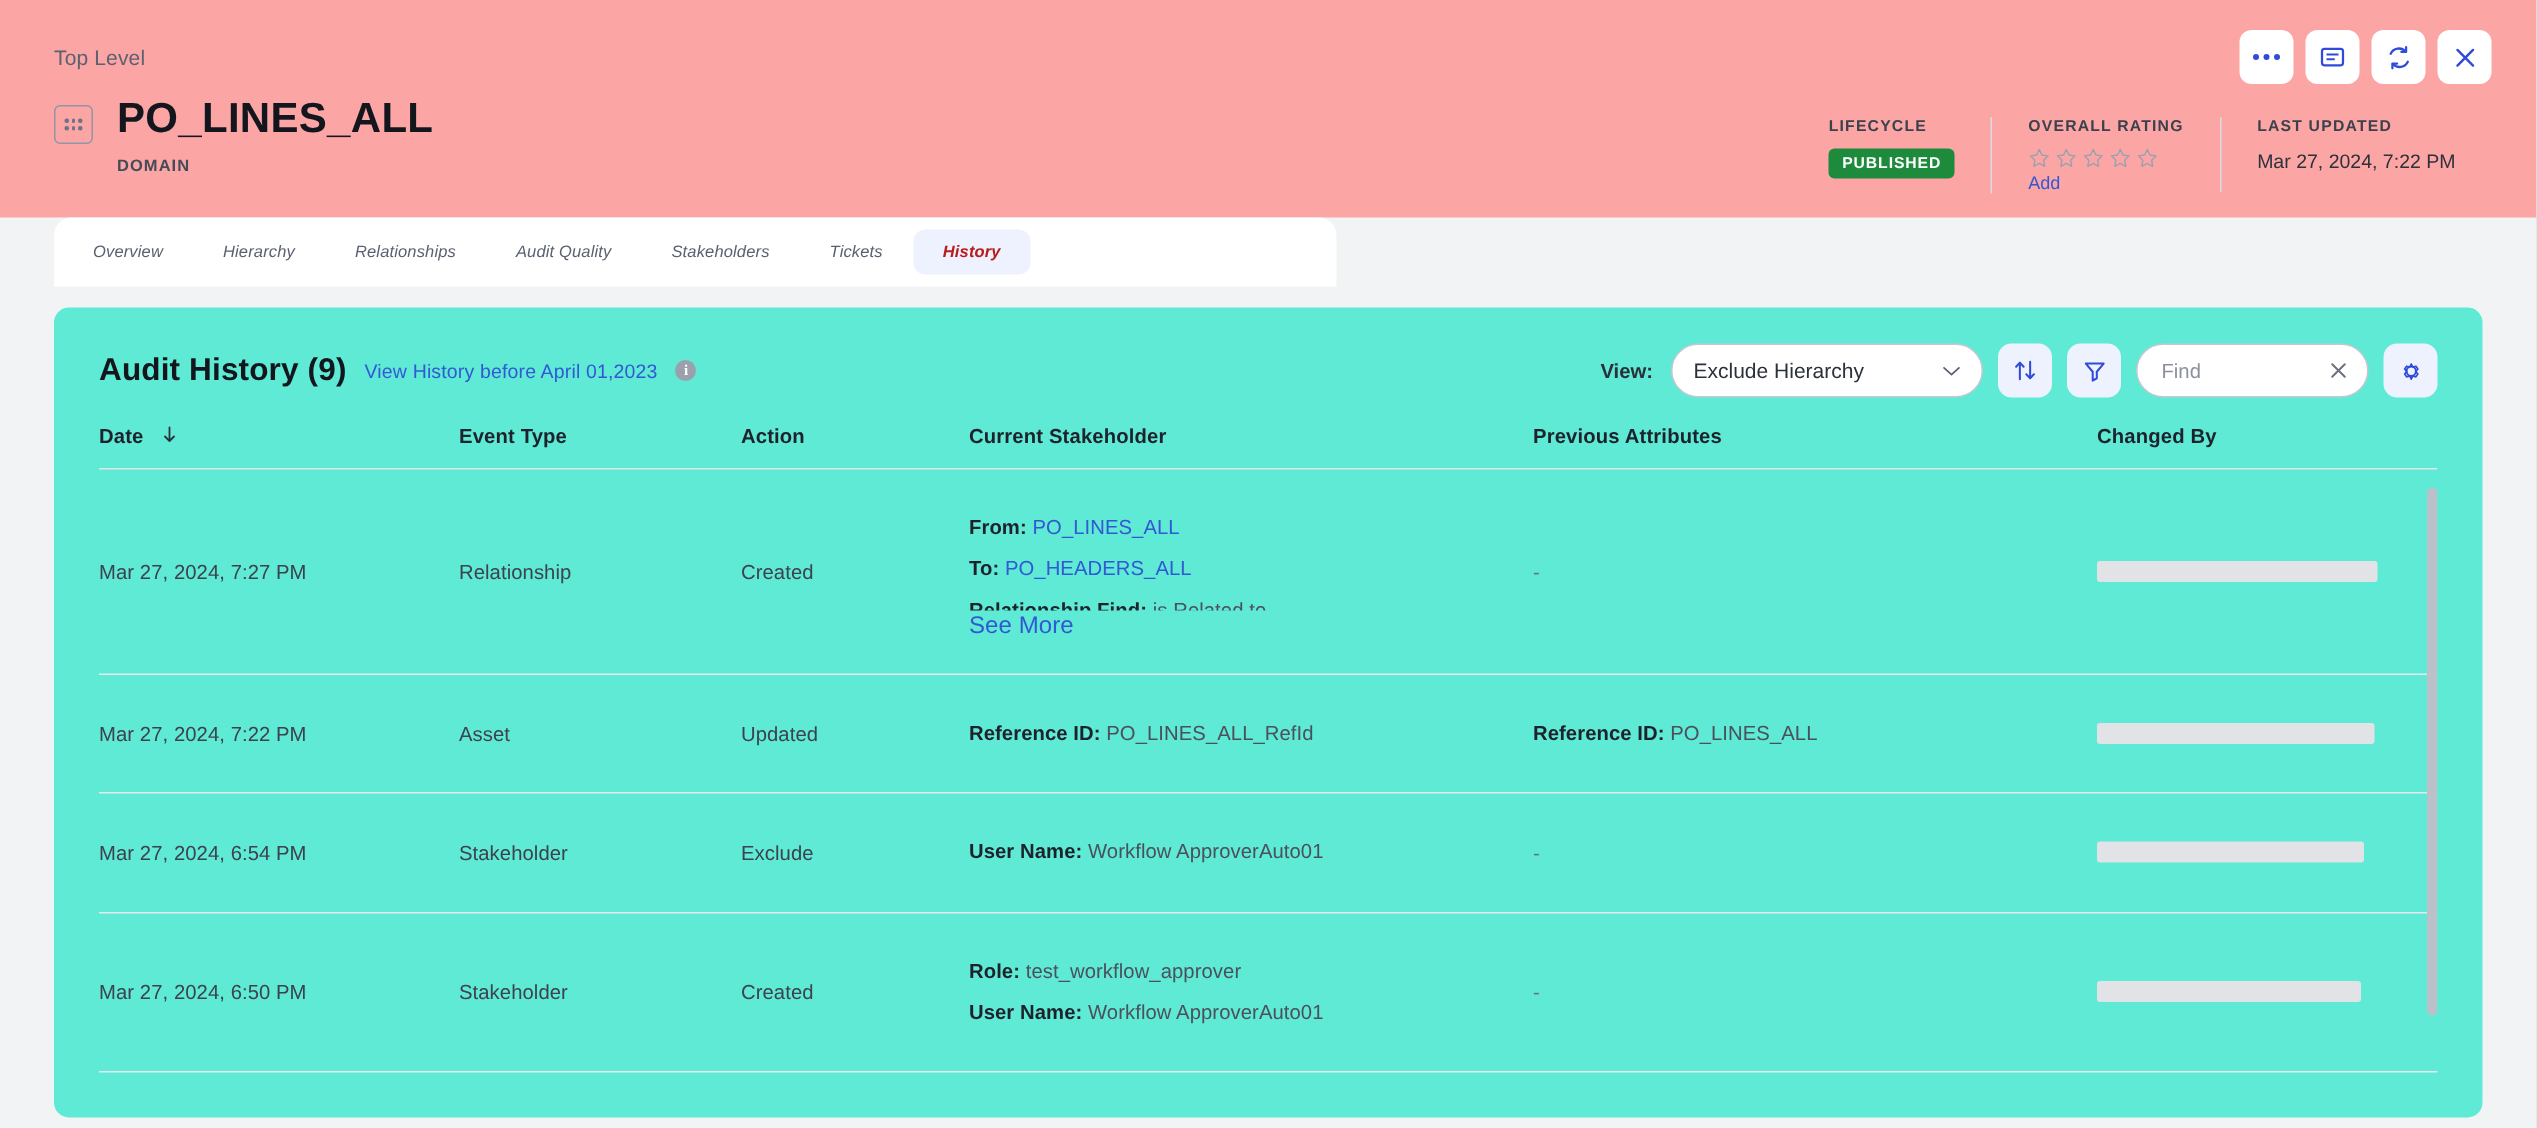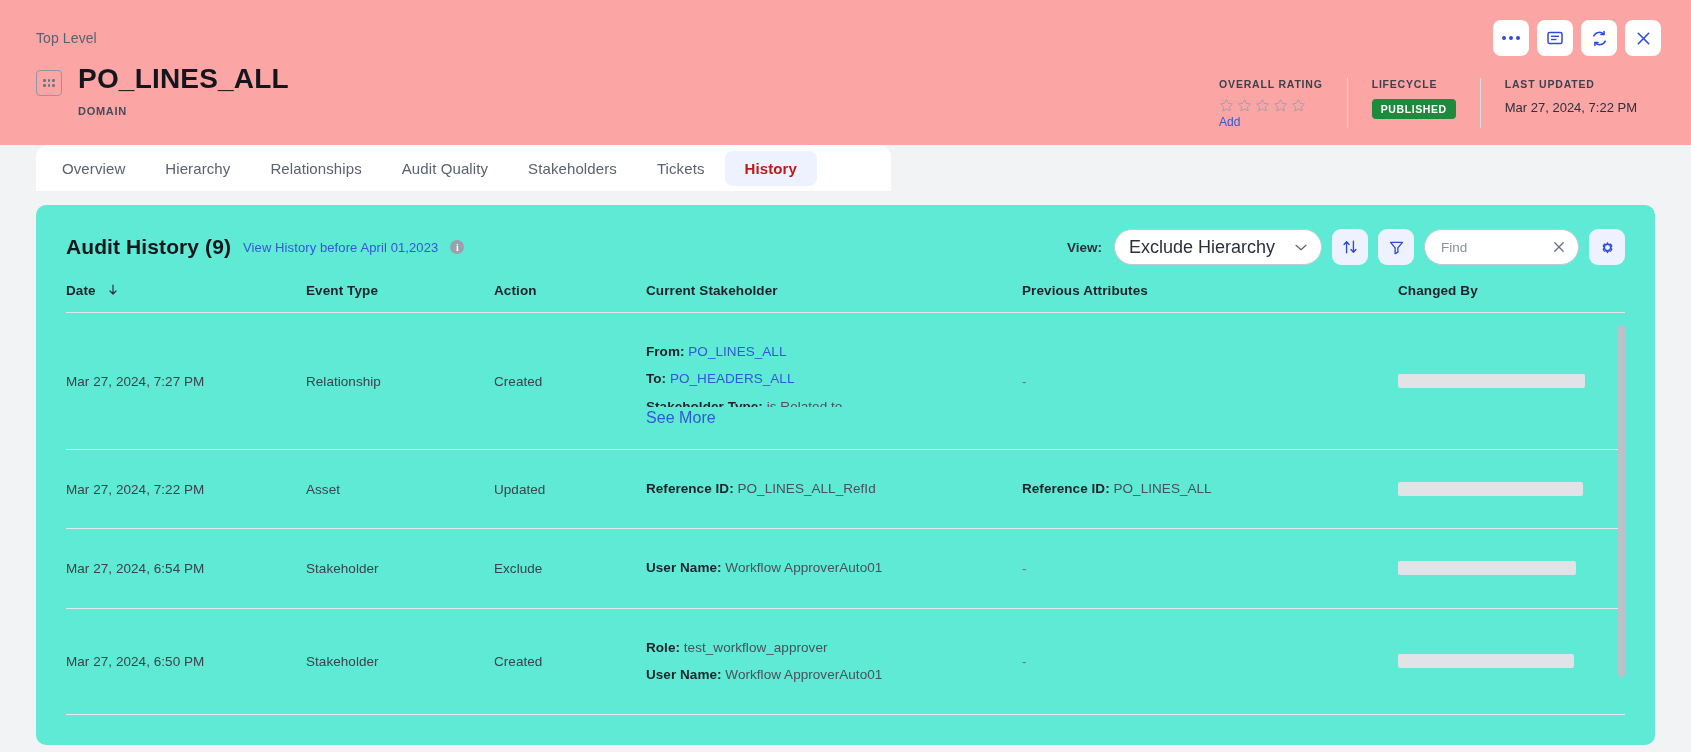--- a/index.html
+++ b/index.html
@@ -153,26 +153,27 @@
     height: 46px;
     display: flex;
     align-items: center;
     padding: 0 6px;
     width: 855px;
     position: relative;
     z-index: 3;
   }
   .tab {
     padding: 9px 20px;
-    font-size: 15px;
+    font-size: 11px;
     color: #5a6170;
     border-radius: 8px;
     cursor: pointer;
     white-space: nowrap;
     letter-spacing: .1px;
+    font-style: italic;
   }
   .tab.active {
     background: #eef1fe;
     color: #b91c1c;
     font-weight: 700;
   }
 
   
   .content-card {
     margin: 14px 36px 0 36px;
@@ -217,21 +218,21 @@
 
   .toolbar-right { display: flex; align-items: center; gap: 10px; }
   .view-label { font-size: 13.5px; font-weight: 700; color: #2b303b; margin-right: 2px; }
 
   .select-box {
     width: 208px; height: 36px;
     border: 1px solid #c3c8d2;
     border-radius: 18px;
     display: flex; align-items: center;
     padding: 0 14px;
-    font-size: 18px;
+    font-size: 14px;
     color: #2b303b;
     cursor: pointer;
     background: #fff;
     justify-content: space-between;
   }
   .chev { width: 12px; height: 7px; }
 
   .tool-btn {
     width: 36px; height: 36px;
     border-radius: 9px;
@@ -388,44 +389,44 @@
       <svg width="17" height="17" viewBox="0 0 18 18">
         <line x1="3.5" y1="3.5" x2="14.5" y2="14.5" stroke="#2f4bd8" stroke-width="1.7" stroke-linecap="round"></line>
         <line x1="14.5" y1="3.5" x2="3.5" y2="14.5" stroke="#2f4bd8" stroke-width="1.7" stroke-linecap="round"></line>
       </svg>
     </button>
   </div>
 
   <div class="meta-strip">
 
     <div class="meta-cell">
+      <div class="meta-label">LIFECYCLE</div>
+      <span class="badge-published">PUBLISHED</span>
+    </div>
+
+    <div class="meta-cell">
       <div class="meta-label">OVERALL RATING</div>
       <div class="stars">
         <svg class="star" viewBox="0 0 24 24">
             <path d="M12 2.6l2.9 5.9 6.5.95-4.7 4.6 1.1 6.5-5.8-3.05-5.8 3.05 1.1-6.5-4.7-4.6 6.5-.95z" fill="none" stroke="#9aa1ad" stroke-width="1.5" stroke-linejoin="round"></path>
           </svg>
         <svg class="star" viewBox="0 0 24 24">
             <path d="M12 2.6l2.9 5.9 6.5.95-4.7 4.6 1.1 6.5-5.8-3.05-5.8 3.05 1.1-6.5-4.7-4.6 6.5-.95z" fill="none" stroke="#9aa1ad" stroke-width="1.5" stroke-linejoin="round"></path>
           </svg>
         <svg class="star" viewBox="0 0 24 24">
             <path d="M12 2.6l2.9 5.9 6.5.95-4.7 4.6 1.1 6.5-5.8-3.05-5.8 3.05 1.1-6.5-4.7-4.6 6.5-.95z" fill="none" stroke="#9aa1ad" stroke-width="1.5" stroke-linejoin="round"></path>
           </svg>
         <svg class="star" viewBox="0 0 24 24">
             <path d="M12 2.6l2.9 5.9 6.5.95-4.7 4.6 1.1 6.5-5.8-3.05-5.8 3.05 1.1-6.5-4.7-4.6 6.5-.95z" fill="none" stroke="#9aa1ad" stroke-width="1.5" stroke-linejoin="round"></path>
           </svg>
         <svg class="star" viewBox="0 0 24 24">
             <path d="M12 2.6l2.9 5.9 6.5.95-4.7 4.6 1.1 6.5-5.8-3.05-5.8 3.05 1.1-6.5-4.7-4.6 6.5-.95z" fill="none" stroke="#9aa1ad" stroke-width="1.5" stroke-linejoin="round"></path>
           </svg>
       </div>
       <span class="add-link">Add</span>
-    </div>
-
-    <div class="meta-cell">
-      <div class="meta-label">LIFECYCLE</div>
-      <span class="badge-published">PUBLISHED</span>
     </div>
 
     <div class="meta-cell">
       <div class="meta-label">LAST UPDATED</div>
       <div class="meta-value">Mar 27, 2024, 7:22 PM</div>
     </div>
 
   </div>
 </div>
 
@@ -506,21 +507,21 @@
         </tr>
       </thead>
       <tbody id="audit-body">
           <tr class="clip-row">
             <td>Mar 27, 2024, 7:27 PM</td>
             <td>Relationship</td>
             <td>Created</td>
             <td class="attr-cell"><div class="attr-stack">
                 <div class="attr-line"><span class="attr-key">From:</span> <span class="attr-link">PO_LINES_ALL</span></div>
                 <div class="attr-line"><span class="attr-key">To:</span> <span class="attr-link">PO_HEADERS_ALL</span></div>
-                <div class="attr-line"><span class="attr-key">Stakeholder Type:</span> <span class="attr-val">is Related to</span></div>
+                <div class="attr-line"><span class="attr-key">Relationship Find:</span> <span class="attr-val">is Related to</span></div>
               </div><span class="see-more">See More</span></td>
             <td class="attr-cell"><span class="dash">-</span></td>
             <td>
               <div class="redact" style="width:187px"></div>
             </td>
           </tr>
           <tr>
             <td>Mar 27, 2024, 7:22 PM</td>
             <td>Asset</td>
             <td>Updated</td>

